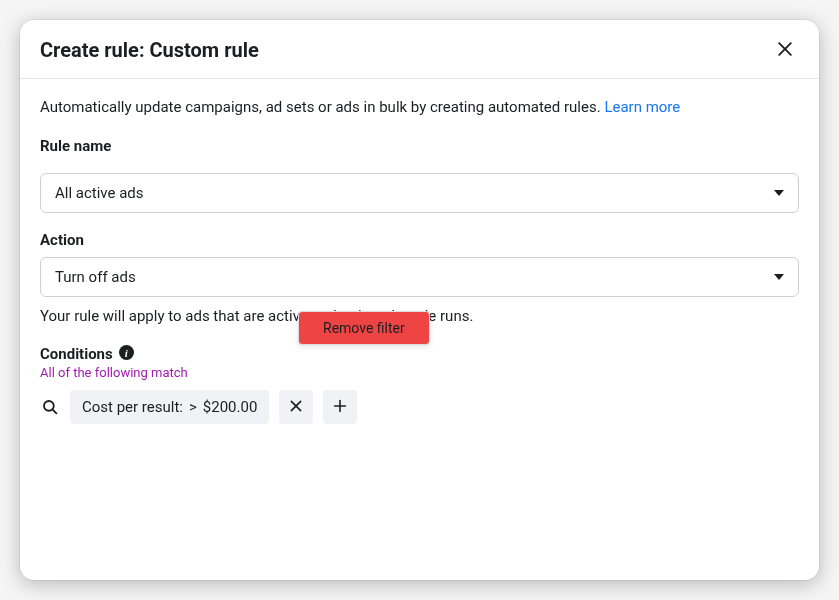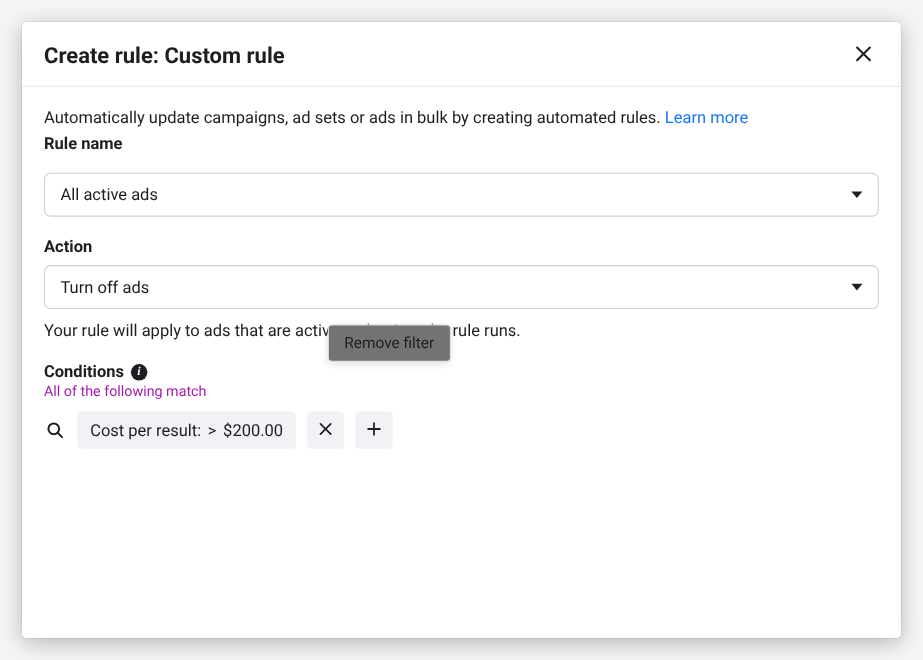--- a/index.html
+++ b/index.html
@@ -9,21 +9,21 @@
     }
     body {
       font-family: -apple-system, BlinkMacSystemFont, "Segoe UI", Roboto, Helvetica, Arial, sans-serif;
       background: #f5f5f5;
       padding: 20px;
       width: 839px;
       height: 600px;
     }
     .dialog {
       background: #fff;
-      border-radius: 4px;
+      border-radius: 14px;
       box-shadow: 0 4px 20px rgba(0,0,0,0.25), 0 0 0 1px rgba(0,0,0,0.05);
       width: 100%;
       height: 100%;
       overflow: hidden;
       display: flex;
       flex-direction: column;
     }
     .dialog-header {
       display: flex;
       align-items: center;
@@ -54,21 +54,21 @@
     .dialog-body {
       padding: 18px 20px 20px 20px;
       color: #1c1e21;
       font-size: 15px;
       overflow: auto;
       flex: 1;
     }
     .description {
       font-size: 15px;
       color: #1c1e21;
-      margin-bottom: 4px;
+      margin-bottom: 20px;
       line-height: 1.35;
     }
     .description a {
       color: #1877f2;
       text-decoration: none;
       cursor: pointer;
     }
     .field-group {
       margin-bottom: 18px;
     }
@@ -115,21 +115,21 @@
       border-top: 6px solid #1c1e21;
     }
     .help-text {
       font-size: 15px;
       color: #1c1e21;
       margin-top: 6px;
       margin-bottom: 20px;
     }
     .conditions-header {
       display: flex;
-      align-items: center;
+      align-items: flex-start;
       gap: 6px;
     }
     .conditions-label {
       font-size: 15px;
       font-weight: 700;
       color: #1c1e21;
     }
     .info-icon {
       width: 15px;
       height: 15px;
@@ -206,24 +206,24 @@
       background: #f0f2f5;
       border-radius: 4px;
       border: none;
       cursor: pointer;
       color: #1c1e21;
     }
     .tooltip {
       position: absolute;
       top: -34px;
       left: 258px;
-      background: #737373;
+      background: #ef4444;
       border: 1px solid #dadde1;
       border-radius: 4px;
-      padding: 8px 14px;
+      padding: 8px 24px;
       font-size: 14px;
       color: #1c1e21;
       box-shadow: 0 2px 6px rgba(0,0,0,0.1);
       white-space: nowrap;
       z-index: 5;
     }
   </style>
 </head>
 <body>
 

